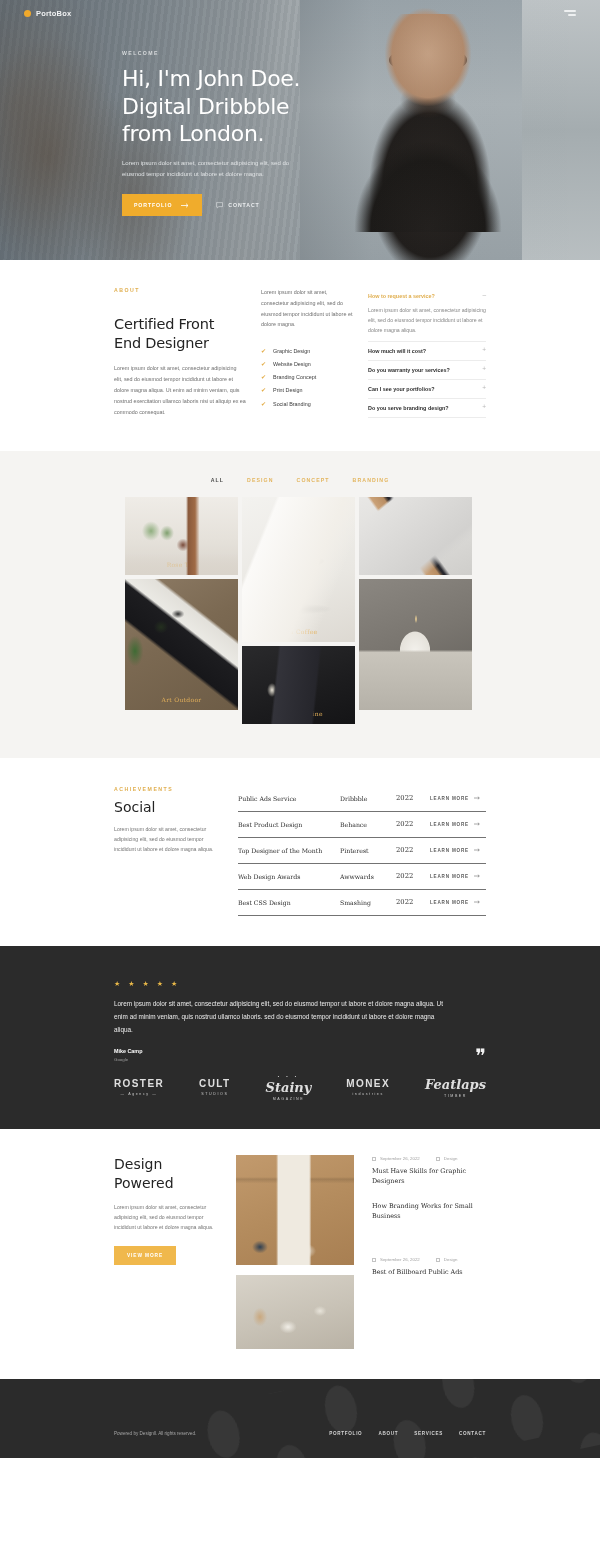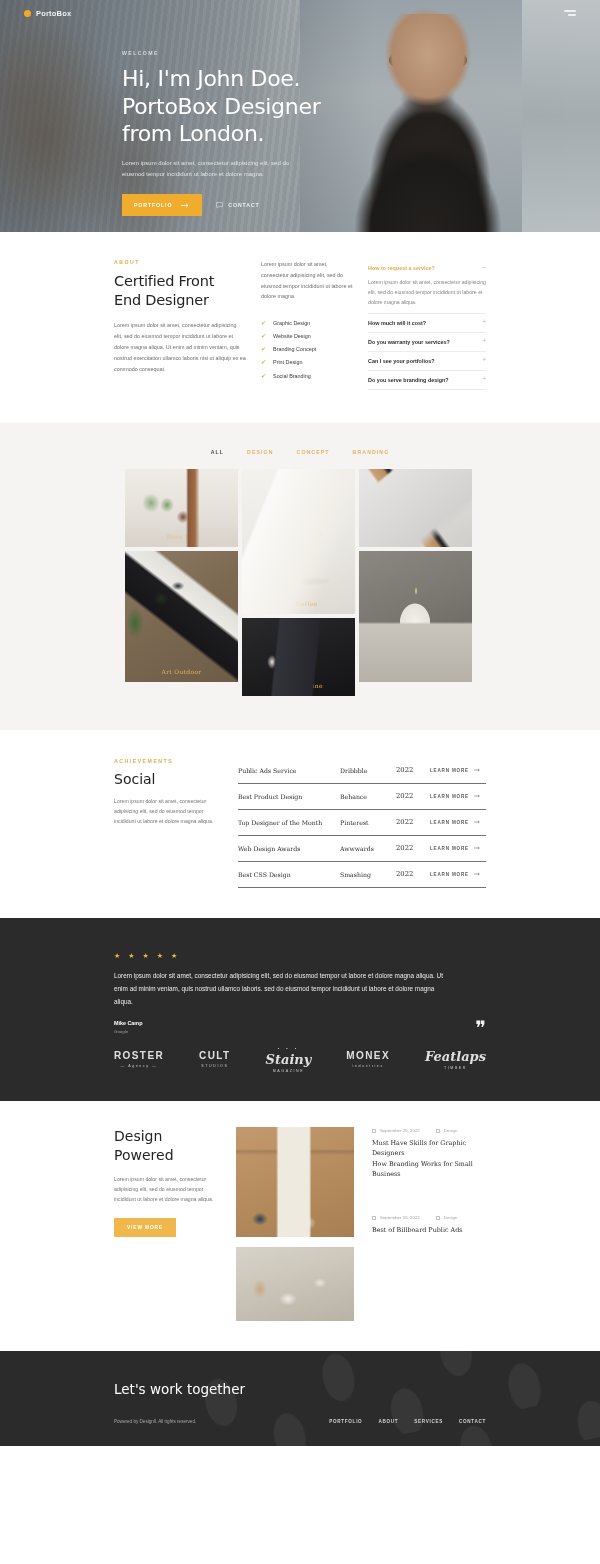--- a/index.html
+++ b/index.html
@@ -8,21 +8,21 @@
     font-family: "Liberation Sans", sans-serif;
     background: #ffffff;
     color: #222;
     -webkit-font-smoothing: antialiased;
   }
   .page { width: 600px; position: relative; overflow: hidden; }
 
   
   .hero {
     position: relative;
-    height: 232px;
+    height: 260px;
     overflow: hidden;
     background: linear-gradient(100deg,#8d9aa3 0%, #a8b2b8 28%, #b9c0c3 45%, #98a2a8 62%, #aeb6ba 78%, #8e979d 100%);
   }
   .hero-bg-texture {
     position: absolute; inset: 0;
     background:
       radial-gradient(ellipse 120px 180px at 8% 60%, rgba(120,95,70,.55), transparent 65%),
       radial-gradient(ellipse 90px 150px at 22% 75%, rgba(105,85,65,.40), transparent 70%),
       radial-gradient(ellipse 140px 200px at 3% 40%, rgba(150,120,90,.35), transparent 70%),
       repeating-linear-gradient(97deg, rgba(255,255,255,.05) 0 3px, rgba(0,0,0,.045) 3px 7px);
@@ -91,21 +91,21 @@
   }
 
   
   .about { background: #fff; padding: 27px 0 33px; }
   .wrap { width: 372px; margin: 0 auto; }
   .about-grid { display: grid; grid-template-columns: 132px 92px 118px; gap: 15px; }
   .eyebrow { color: #e0ae4e; font-size: 5.2px; letter-spacing: 1.5px; font-weight: bold; text-transform: uppercase; }
   .about-h2 {
     font-family: "DejaVu Sans", sans-serif;
     font-size: 14.5px; line-height: 1.32; font-weight: normal; color: #232323;
-    margin-top: 7px; letter-spacing: -0.2px;
+    margin-top: 22px; letter-spacing: -0.2px;
   }
   .about-p { font-size: 5.4px; line-height: 2.0; color: #6f6f6f; margin-top: 10px; }
   .col-mid-p { font-size: 5.4px; line-height: 2.0; color: #6f6f6f; }
   .svc-list { list-style: none; margin-top: 14px; }
   .svc-list li { display: flex; align-items: center; gap: 7px; font-size: 5.4px; color: #3a3a3a; padding: 3.6px 0; }
   .svc-mark { color: #e2ab45; font-size: 6px; line-height: 1; }
 
   .faq-item { border-bottom: 1px solid #ececec; padding: 5px 0; }
   .faq-q { display: flex; align-items: flex-start; justify-content: space-between; gap: 6px; cursor: pointer; }
   .faq-q-text { font-size: 5.4px; color: #2f2f2f; font-weight: bold; line-height: 1.5; }
@@ -232,21 +232,21 @@
       radial-gradient(ellipse 14px 10px at 70px 96px, #e7e2d6, rgba(231,226,214,0) 72%);
   }
   .thumb-2 { height: 74px; background: linear-gradient(165deg,#d8d3c9 0%,#c8c2b6 55%,#b9b2a5 100%); }
   .thumb-2:after { content:""; position:absolute; inset:0;
     background:
       radial-gradient(ellipse 10px 13px at 24px 42px, #caa87e, rgba(202,168,126,0) 72%),
       radial-gradient(ellipse 12px 9px at 52px 52px, #f1eee7, rgba(241,238,231,0) 72%),
       radial-gradient(ellipse 9px 7px at 84px 36px, #e8e4da, rgba(232,228,218,0) 72%);
   }
   .post { padding: 1px 0 0; }
-  .post + .post { }
+  .post + .post { margin-top: 14px; }
   .post-meta { display: flex; gap: 16px; align-items: center; margin-bottom: 6px; }
   .meta-item { display: flex; align-items: center; gap: 4px; font-size: 4.4px; color: #a2a2a2; }
   .meta-sq { width: 4px; height: 4px; border: .8px solid #c3c3c3; display: inline-block; }
   .post-title { font-family: "DejaVu Serif", serif; font-size: 6.4px; line-height: 1.55; color: #2a2a2a; cursor: pointer; }
 
   
   .footer { background: #2b2b2b; padding: 30px 0 22px; position: relative; overflow: hidden; }
   .footer-pattern {
     position: absolute; right: 0; top: 0; bottom: 0; left: 46%;
     background-image:
@@ -284,21 +284,21 @@
       <div class="menu-toggle">
         <span></span>
           <span></span>
       </div>
     </div>
 
     <div class="hero-content">
       <div class="eyebrow-hero">WELCOME</div>
       <h1 class="hero-title">
         <span>Hi, I'm John Doe.</span><br>
-        <span>PortoBox Designer</span><br>
+        <span>Digital Dribbble</span><br>
         <span>from London.</span>
       </h1>
       <p class="hero-desc">Lorem ipsum dolor sit amet, consectetur adipisicing elit, sed do eiusmod tempor incididunt ut labore et dolore magna.</p>
       <div class="hero-actions">
         <button class="btn-primary">
           <span>PORTFOLIO</span>
           <svg width="9" height="5" viewBox="0 0 9 5">
               <path d="M0 2.5h7M5 0.6l2 1.9-2 1.9" stroke="#fff" stroke-width="0.8" fill="none"></path>
             </svg>
         </button>
@@ -574,21 +574,20 @@
             <div class="post-title">Best of Billboard Public Ads</div>
           </div>
         </div>
       </div>
     </div>
   </section>
 
   <footer class="footer">
     <div class="footer-pattern"></div>
     <div class="wrap footer-inner">
-      <h2 class="footer-h2">Let's work together</h2>
       <div class="footer-bottom">
         <div class="copyright">Powered by Designll. All rights reserved.</div>
         <nav class="footer-nav">
           <a>PORTFOLIO</a>
           <a>ABOUT</a>
           <a>SERVICES</a>
           <a>CONTACT</a>
         </nav>
       </div>
     </div>

